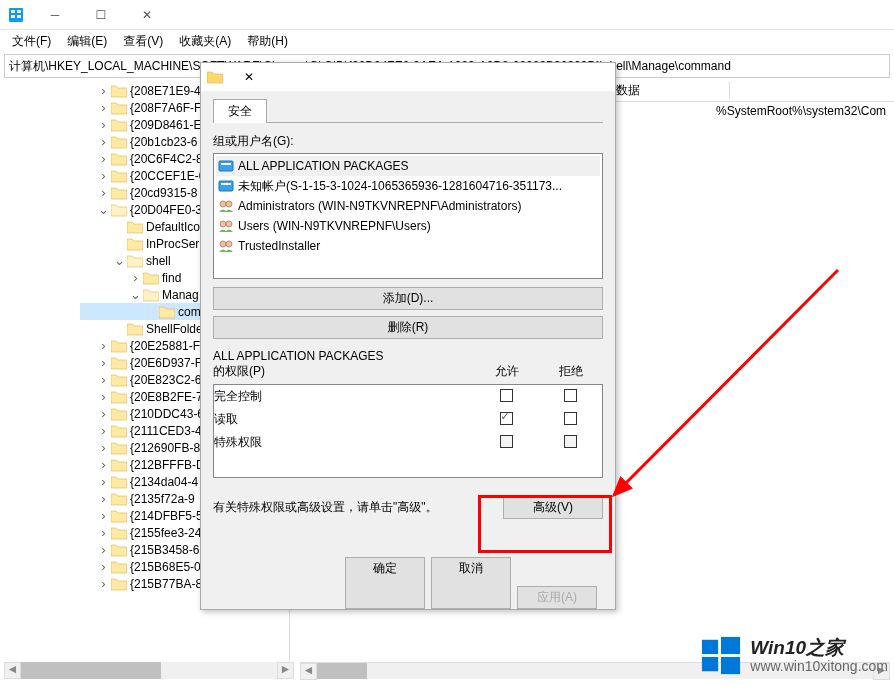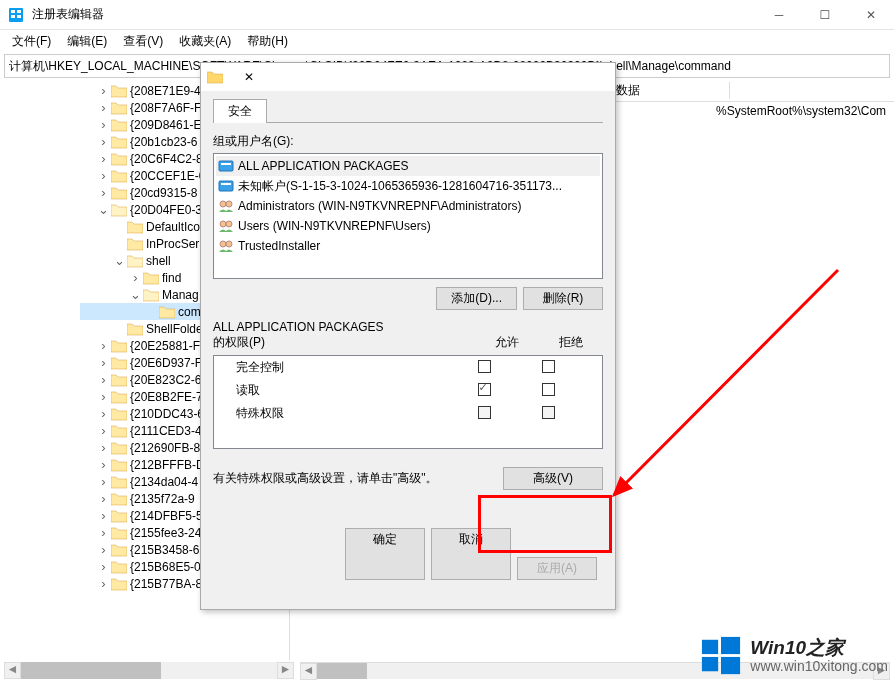--- a/index.html
+++ b/index.html
@@ -43,24 +43,24 @@
 
 .tabstrip { border-bottom: 1px solid #aaa; margin-bottom: 10px; display: flex; }
 .tab { background: #fff; border: 1px solid #aaa; border-bottom: none; padding: 3px 14px; margin-bottom: -1px; }
 
 .grouplabel { margin-bottom: 3px; }
 .userlist { border: 1px solid #828790; background: #fff; height: 126px; padding: 2px; }
 .userlist-item { display: flex; align-items: center; height: 20px; padding: 0 2px; }
 .userlist-item.hl { background: #f0f0f0; }
 .user-icon { width: 16px; height: 16px; margin-right: 4px; flex-shrink: 0; }
 .btn { border: 1px solid #adadad; background: #e1e1e1; padding: 2px 14px; min-width: 80px; text-align: center; display: inline-block; }
-.btnrow { display: flex; justify-content: flex-end; gap: 6px; margin-top: 8px; }
+.btnrow { display: flex; justify-content: flex-end; gap: 6px; margin-top: 8px; flex-direction: column; }
 
 .permbox { border: 1px solid #828790; background: #fff; height: 94px; margin-top: 4px; }
-.permrow { display: flex; align-items: center; padding: 3px 22px; }
+.permrow { display: flex; align-items: center; padding: 3px 0; }
 .permlabel { flex: 1; }
 .permcb { width: 64px; text-align: center; }
 .cb { width: 13px; height: 13px; border: 1px solid #333; display: inline-block; background: #fff; position: relative; }
 .cb.checked::after { content: "✓"; position: absolute; top: -3px; left: 0; font-size: 11px; color: #555;}
 .cb.disabled { background: #f4f4f4; }
 
 .advrow { display: flex; align-items: center; margin-top: 18px; }
 .advrow .txt { flex: 1; }
 
 .mainbtnrow { display: flex; justify-content: flex-end; gap: 6px; margin-top: 38px; padding-right: 6px;}
@@ -86,21 +86,20 @@
 <body>
 
 <div class="titlebar">
   <svg class="titlebar-icon" viewBox="0 0 16 16">
       <rect x="1" y="1" width="14" height="14" fill="#0a9ef3" rx="1"></rect>
       <rect x="3" y="3" width="4" height="3" fill="#fff"></rect>
       <rect x="9" y="3" width="4" height="3" fill="#fff"></rect>
       <rect x="3" y="8" width="4" height="3" fill="#fff"></rect>
       <rect x="9" y="8" width="4" height="3" fill="#fff"></rect>
     </svg>
-  <span class="titlebar-title">注册表编辑器</span>
   <div class="win-controls">
     <div class="win-btn">─</div>
     <div class="win-btn">☐</div>
     <div class="win-btn">✕</div>
   </div>
 </div>
 
 <div class="menubar">
   <span>文件(F)</span>
   <span>编辑(E)</span>

